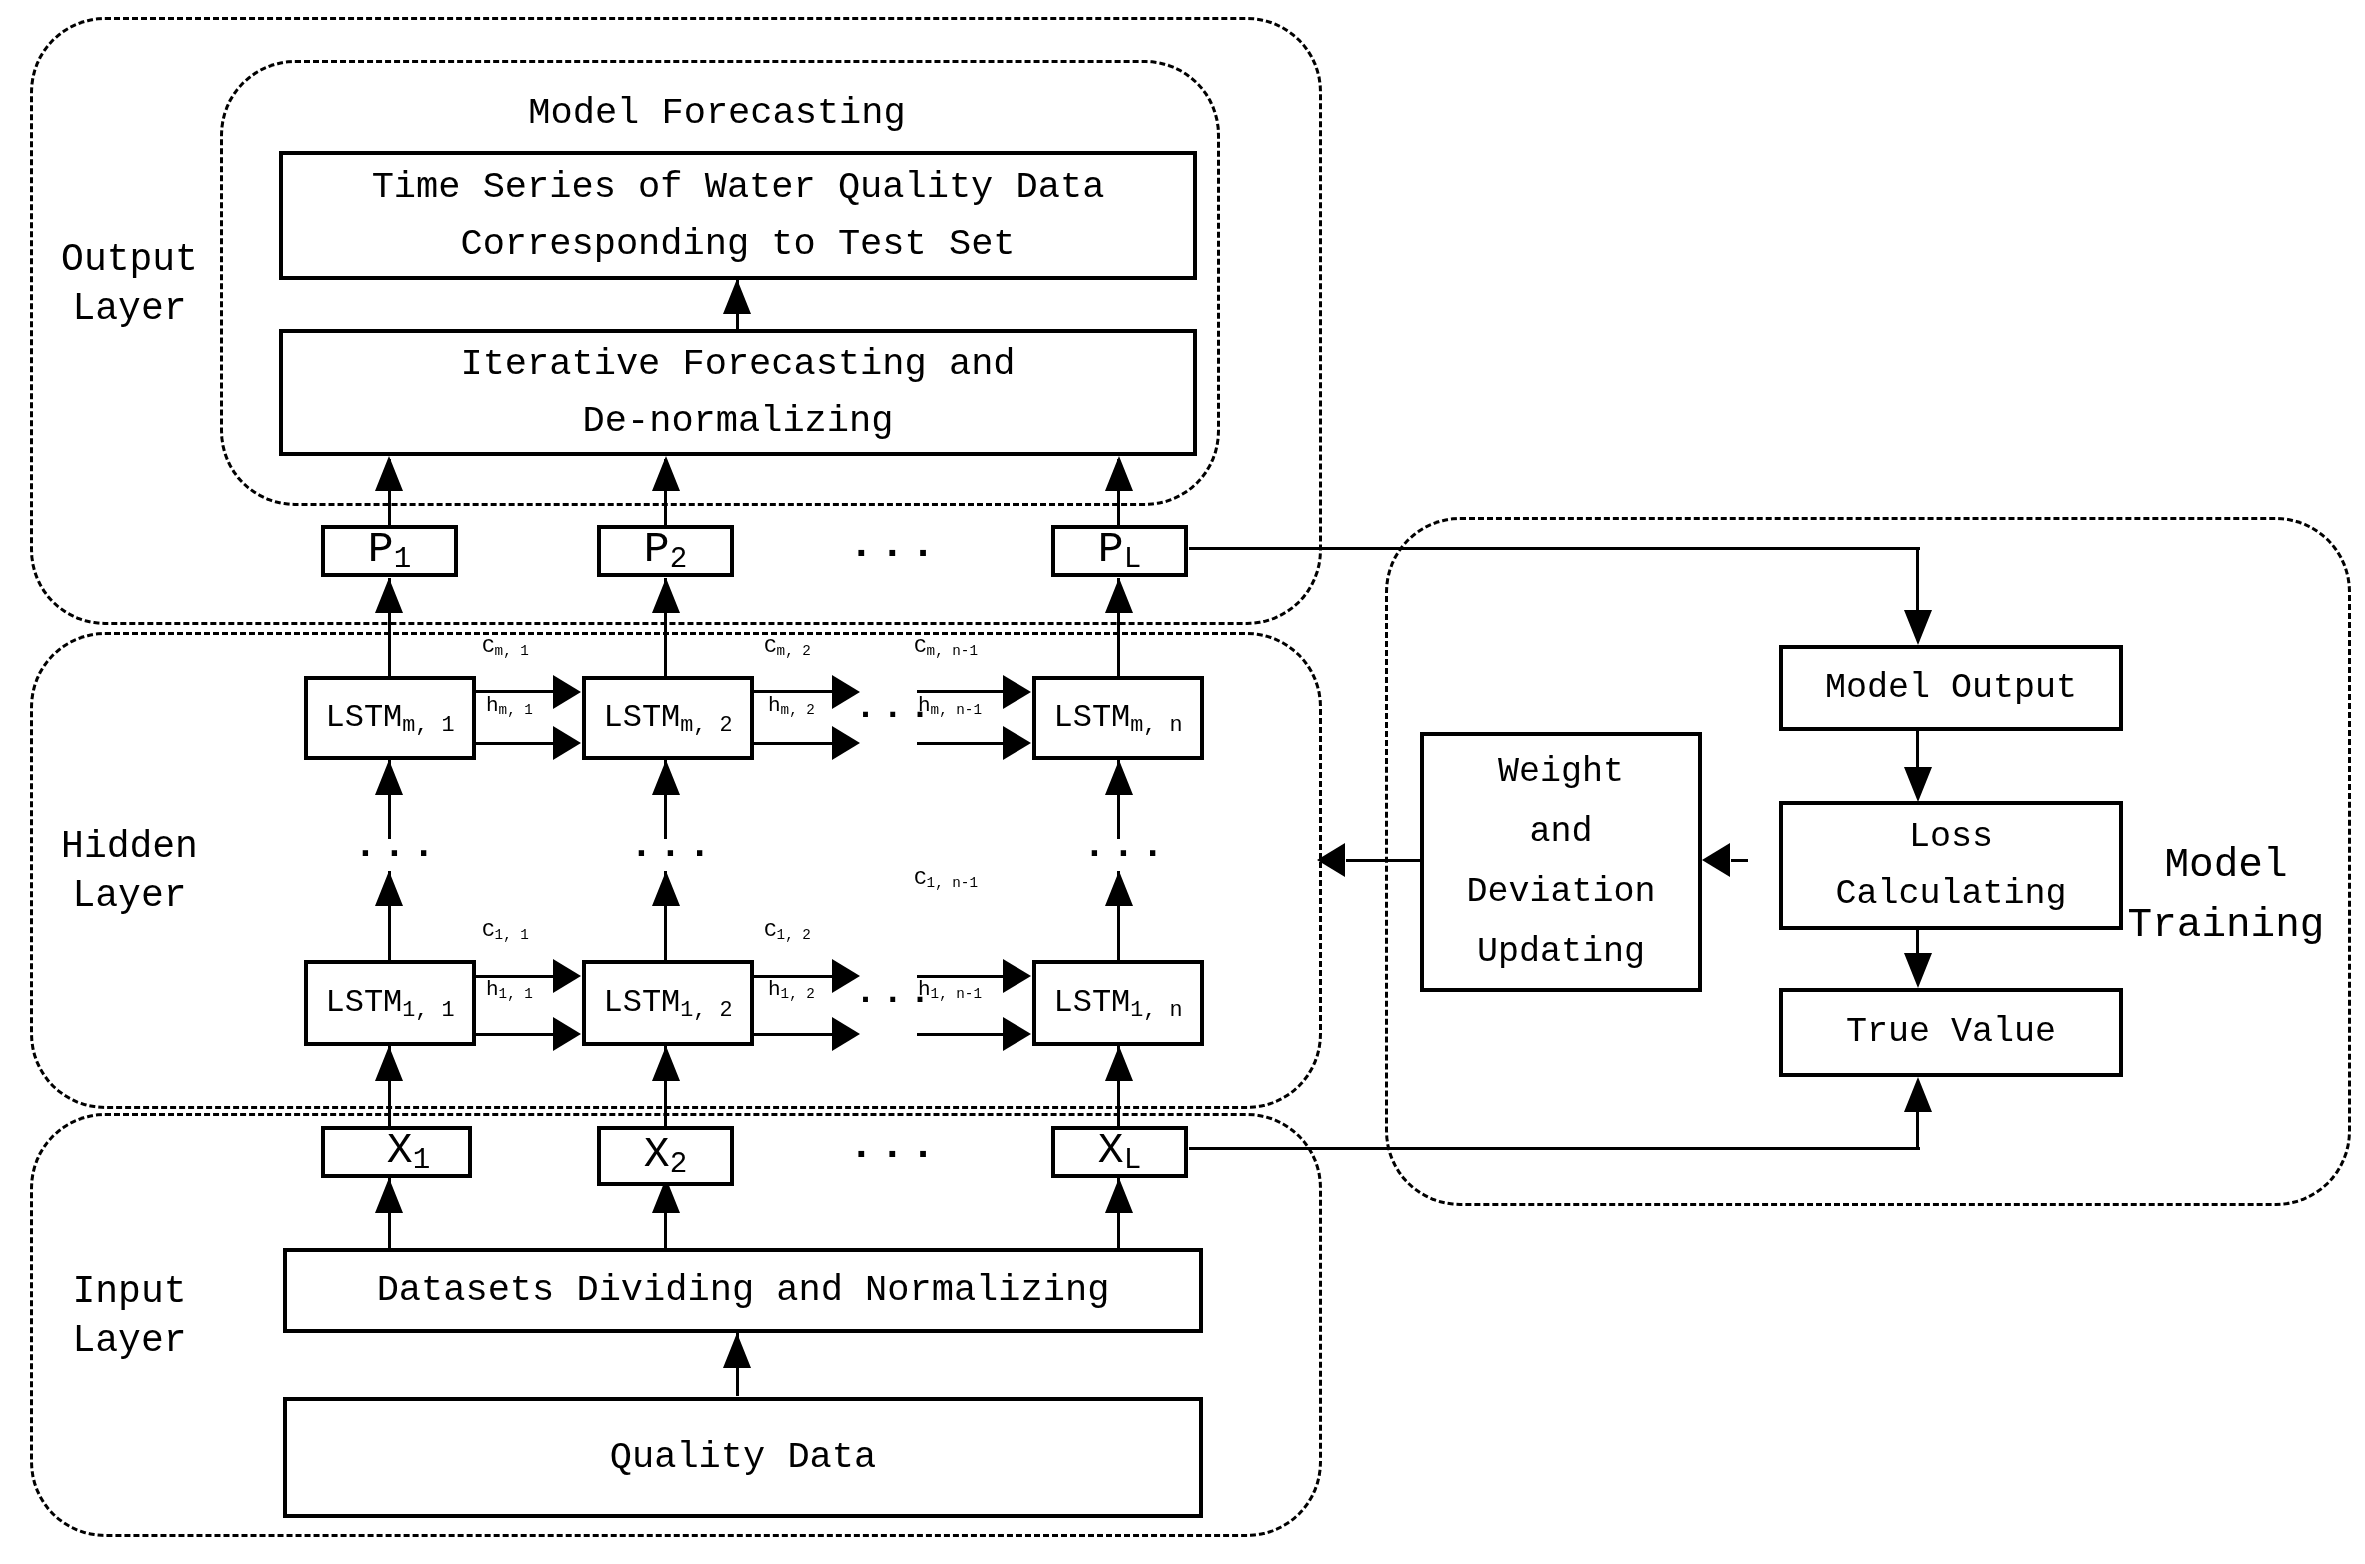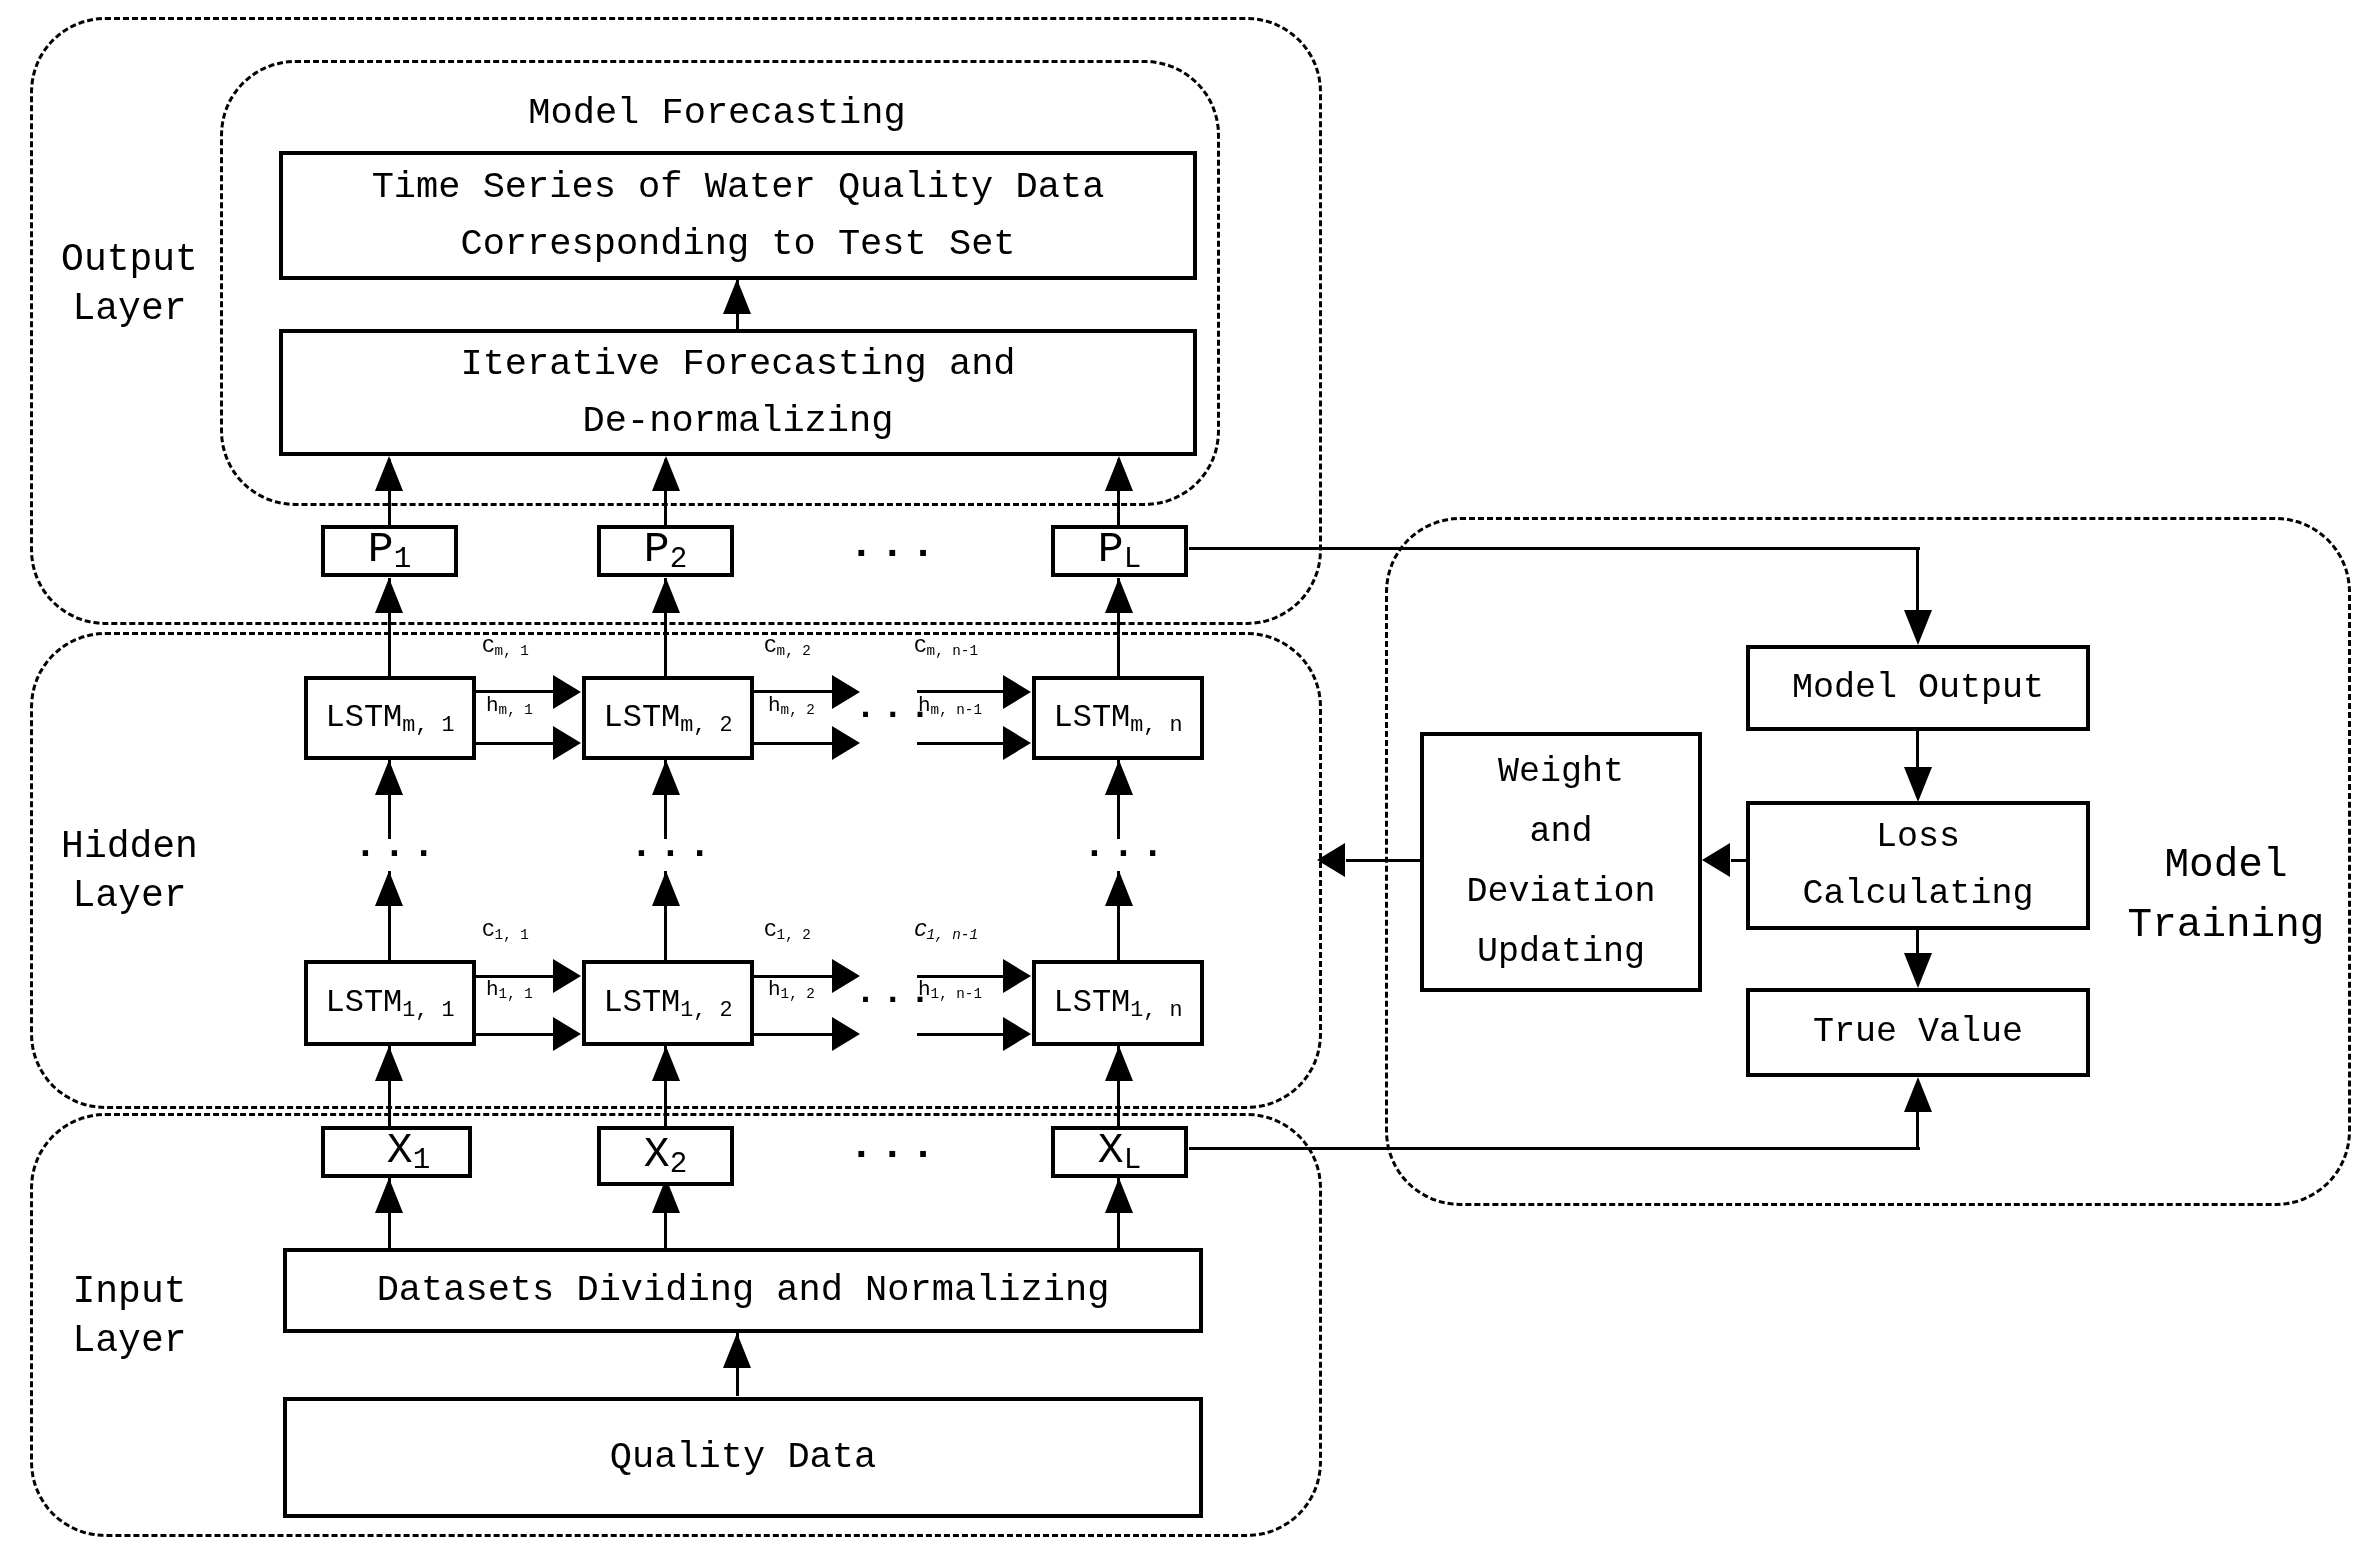--- a/index.html
+++ b/index.html
@@ -13,21 +13,21 @@
   .hl{position:absolute;height:3.2px;background:#000;}
   .au{position:absolute;width:0;height:0;border-left:14.3px solid transparent;border-right:14.3px solid transparent;border-bottom:35px solid #000;}
   .ad{position:absolute;width:0;height:0;border-left:14.3px solid transparent;border-right:14.3px solid transparent;border-top:35px solid #000;}
   .al{position:absolute;width:0;height:0;border-top:17.5px solid transparent;border-bottom:17.5px solid transparent;border-right:28.6px solid #000;}
   .ar{position:absolute;width:0;height:0;border-top:17.5px solid transparent;border-bottom:17.5px solid transparent;border-left:28.6px solid #000;}
   .lbl{position:absolute;text-align:center;font-size:38px;line-height:49px;white-space:nowrap;}
   .sig{position:absolute;font-size:21px;white-space:nowrap;}
   .dots{position:absolute;font-size:38px;letter-spacing:6.3px;font-weight:bold;text-align:center;}
   sub{font-size:0.68em;vertical-align:-0.22em;}
   .f46{font-size:37px;line-height:57px;}
-  .f44{font-size:35px;line-height:57px;}
+  .f44{font-size:35px;line-height:57px;margin-left:33px;}
   .fw{font-size:35px;line-height:60px;}
   .px{font-size:43px;}
   .lstm{font-size:32px;}
   .title{font-size:37px;}
 </style>
 </head>
 <body>
 
 <div id="canvas">
 
@@ -225,17 +225,17 @@
   <div class="sig" style="left:486px;top:694px;"><span>h</span><sub>m, 1</sub></div>
   <div class="sig" style="left:764px;top:635px;"><span>C</span><sub>m, 2</sub></div>
   <div class="sig" style="left:768px;top:694px;"><span>h</span><sub>m, 2</sub></div>
   <div class="sig" style="left:914px;top:635px;"><span>C</span><sub>m, n-1</sub></div>
   <div class="sig" style="left:918px;top:694px;"><span>h</span><sub>m, n-1</sub></div>
 
   <div class="sig" style="left:482px;top:919px;"><span>C</span><sub>1, 1</sub></div>
   <div class="sig" style="left:486px;top:978px;"><span>h</span><sub>1, 1</sub></div>
   <div class="sig" style="left:764px;top:919px;"><span>C</span><sub>1, 2</sub></div>
   <div class="sig" style="left:768px;top:978px;"><span>h</span><sub>1, 2</sub></div>
-  <div class="sig" style="left:914px;top:919px;font-style:italic;"><span>C</span><sub>1, n-1</sub></div>
+  <div class="sig" style="left:914px;top:867px;"><span>C</span><sub>1, n-1</sub></div>
   <div class="sig" style="left:918px;top:978px;"><span>h</span><sub>1, n-1</sub></div>
 
 </div>
 
 
 </body></html>

